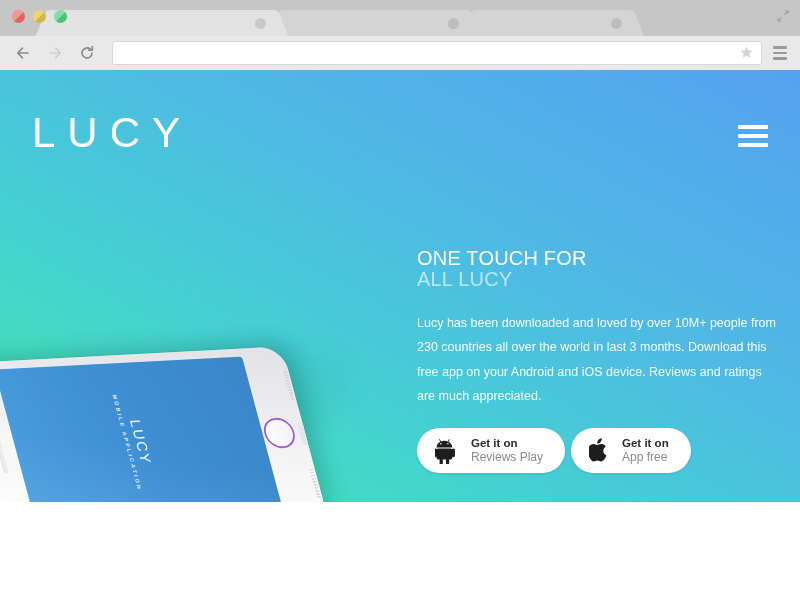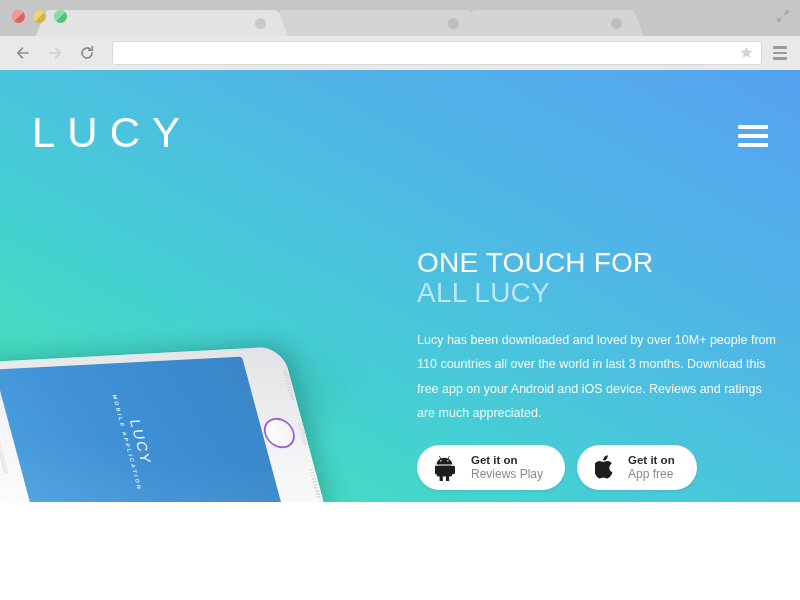--- a/index.html
+++ b/index.html
@@ -213,40 +213,40 @@
 
   
   .hero-copy {
     position: absolute;
     left: 417px;
     top: 178px;
     width: 365px;
   }
   .headline {
     margin: 0;
-    font-size: 28px;
+    font-size: 20px;
     font-weight: 300;
     line-height: 1.07;
     letter-spacing: 0.2px;
   }
   .headline .l1 { color: #ffffff; display: block; }
   .headline .l2 { color: rgba(255,255,255,0.62); display: block; }
 
   .subcopy {
     margin: 20px 0 0 0;
     font-size: 12.5px;
     line-height: 1.95;
     color: rgba(255,255,255,0.95);
     font-weight: 400;
   }
 
   .store-buttons {
     margin-top: 20px;
     display: flex;
-    gap: 12px;
+    gap: 6px;
   }
   .store-btn {
     display: flex;
     align-items: center;
     gap: 11px;
     background: #ffffff;
     border-radius: 24px;
     padding: 8px 22px 8px 18px;
     text-decoration: none;
     box-shadow: 0 1px 3px rgba(0,0,0,0.10);
@@ -489,21 +489,21 @@
         <div class="phone-port"></div>
       </div>
     </div>
 
     <div class="hero-copy">
       <h1 class="headline">
         <span class="l1">ONE TOUCH FOR</span>
         <span class="l2">ALL LUCY</span>
       </h1>
 
-      <p class="subcopy">Lucy has been downloaded and loved by over 10M+ people from 110 countries all over the world in last 3 months. Download this free app on your Android and iOS device. Reviews and ratings are much appreciated.</p>
+      <p class="subcopy">Lucy has been downloaded and loved by over 10M+ people from 230 countries all over the world in last 3 months. Download this free app on your Android and iOS device. Reviews and ratings are much appreciated.</p>
 
       <div class="store-buttons">
 
         <a class="store-btn">
           <svg class="glyph" width="25" height="27" viewBox="0 0 24 26">
             <g fill="#1d1d1d">
               <path d="M5.1 4.6l-1.1-2a.4.4 0 0 1 .7-.4l1.1 2.1a8.4 8.4 0 0 1 6.4 0l1.1-2.1a.4.4 0 1 1 .7.4l-1.1 2A7 7 0 0 1 16.6 10H1.4a7 7 0 0 1 3.7-5.4zM5.6 7.3a.75.75 0 1 0 0-1.5.75.75 0 0 0 0 1.5zm6.8 0a.75.75 0 1 0 0-1.5.75.75 0 0 0 0 1.5z"></path>
               <rect x="1.4" y="11" width="15.2" height="10.6" rx="1.6"></rect>
               <rect x="-1.2" y="11" width="3.2" height="8.4" rx="1.6"></rect>
               <rect x="16" y="11" width="3.2" height="8.4" rx="1.6"></rect>

